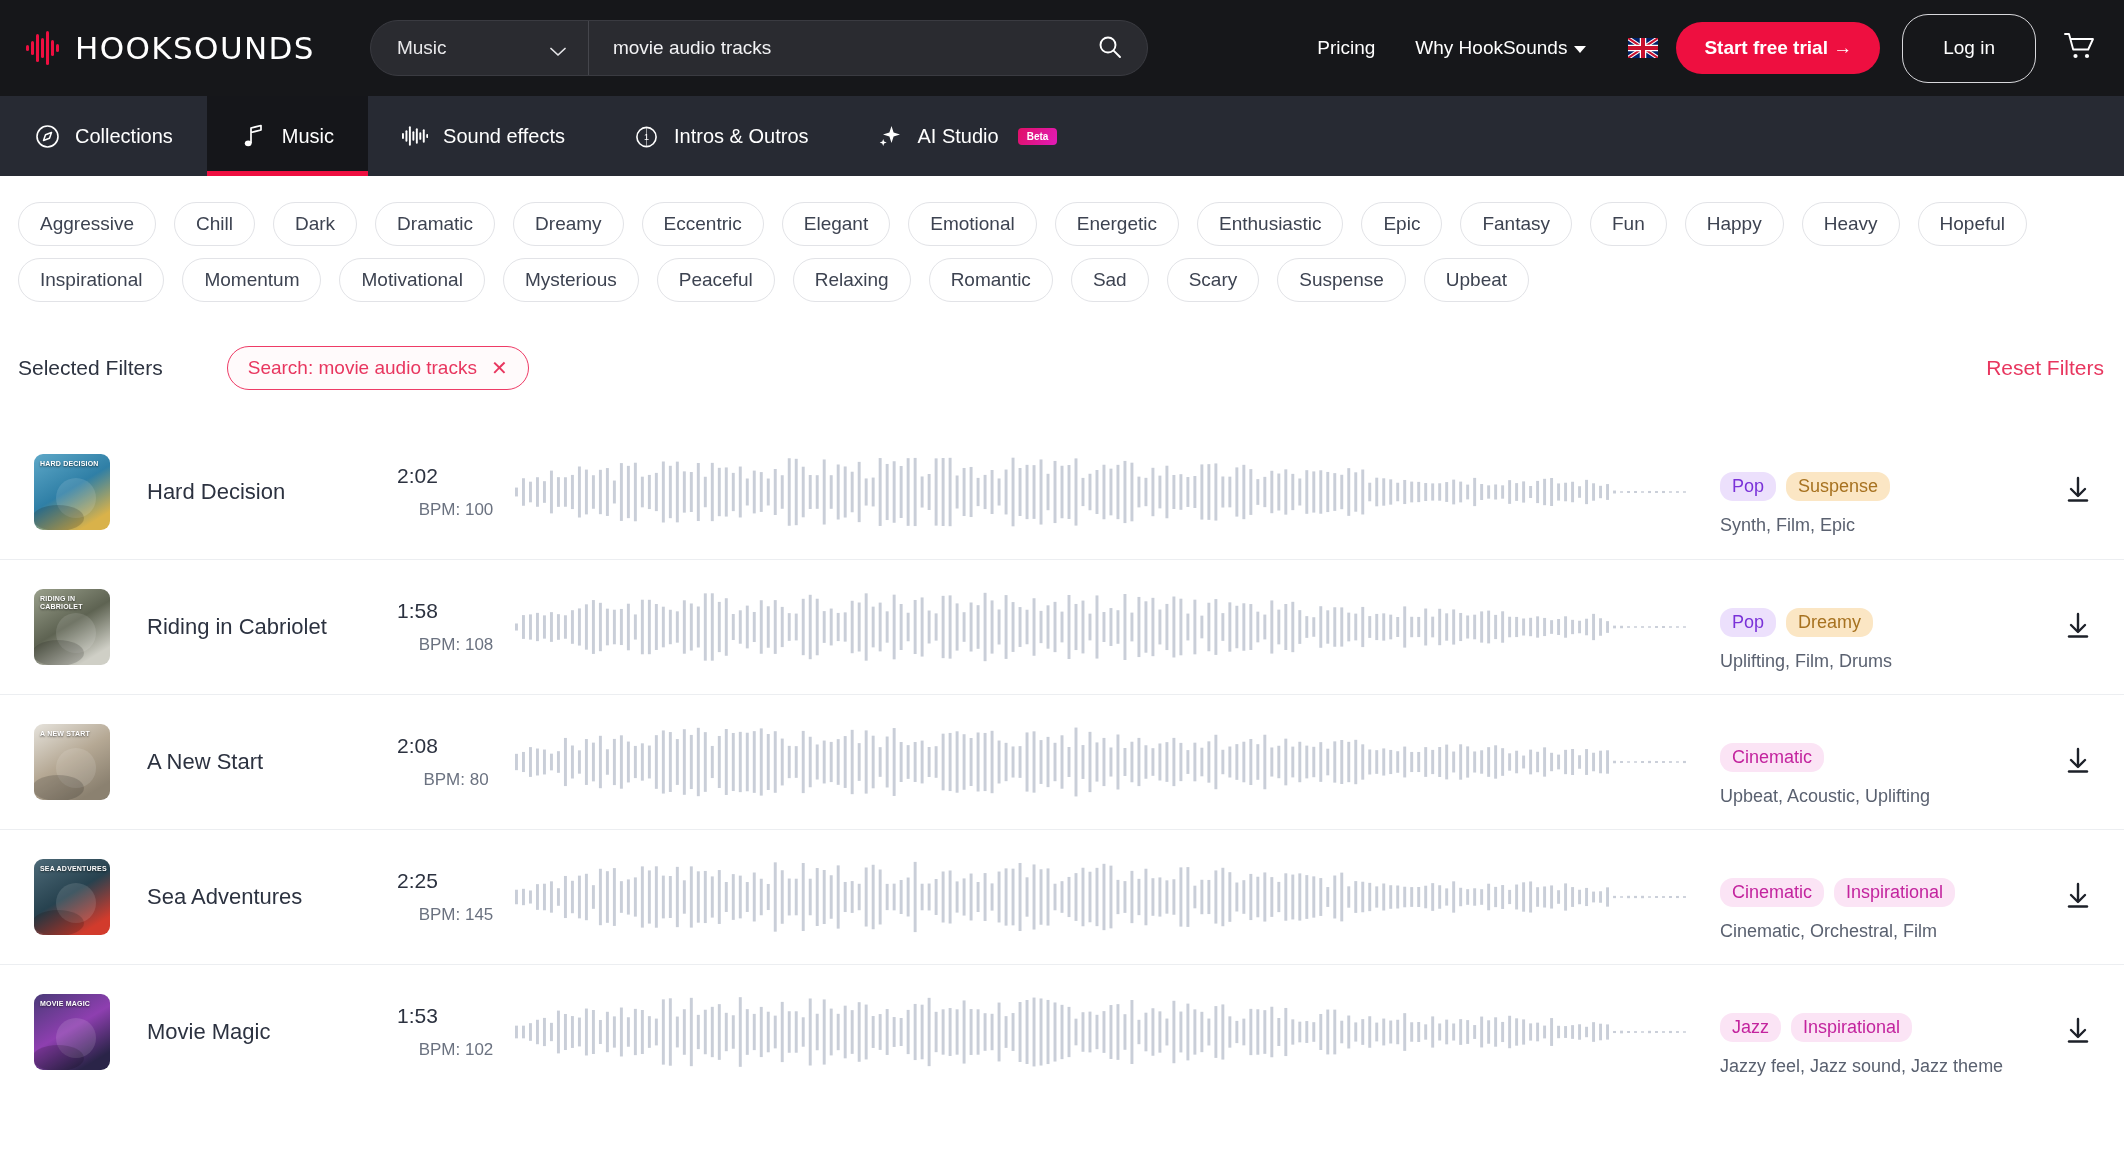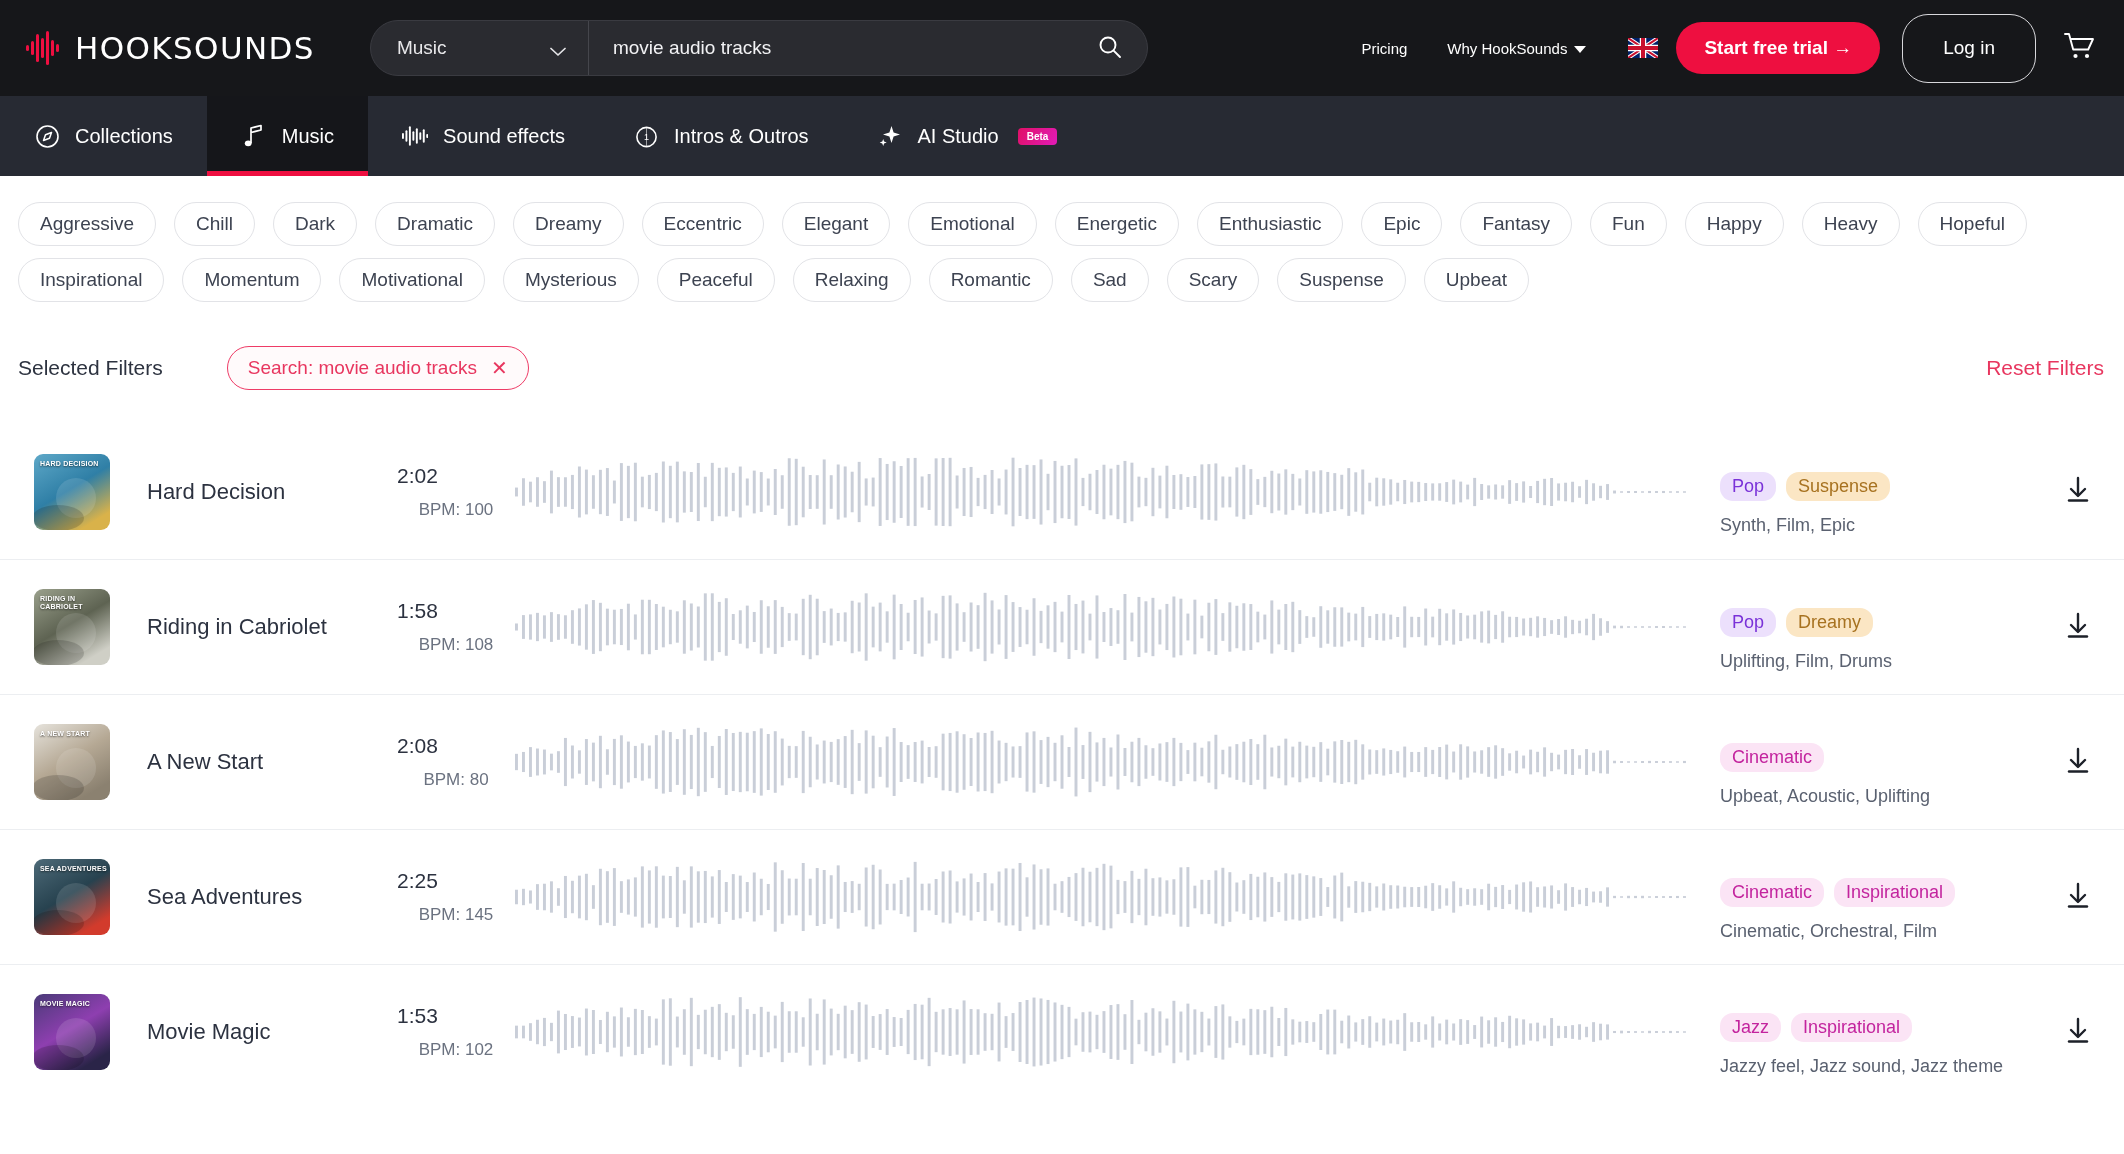--- a/index.html
+++ b/index.html
@@ -62,21 +62,21 @@
     color: #f2f2f4;
     font-size: 19px;
     font-family: "Liberation Sans", sans-serif;
   }
   .search-input::placeholder { color: #8b8c93; }
   .search-btn { background: transparent; border: none; cursor: pointer; padding: 0 6px; display: flex; align-items: center; }
 
   .nav-right { margin-left: auto; display: flex; align-items: center; gap: 0; }
   .nav-link {
     color: #ffffff;
-    font-size: 15px;
+    font-size: 19px;
     text-decoration: none;
     padding: 0 20px;
     white-space: nowrap;
     cursor: pointer;
     display: flex; align-items: center; gap: 7px;
   }
   .caret-down { width: 0; height: 0; border-left: 6px solid transparent; border-right: 6px solid transparent; border-top: 7px solid #ffffff; margin-top: 3px; }
   .flag {
     width: 30px; height: 20px; margin: 0 18px 0 22px; border-radius: 2px;
     display: block;

